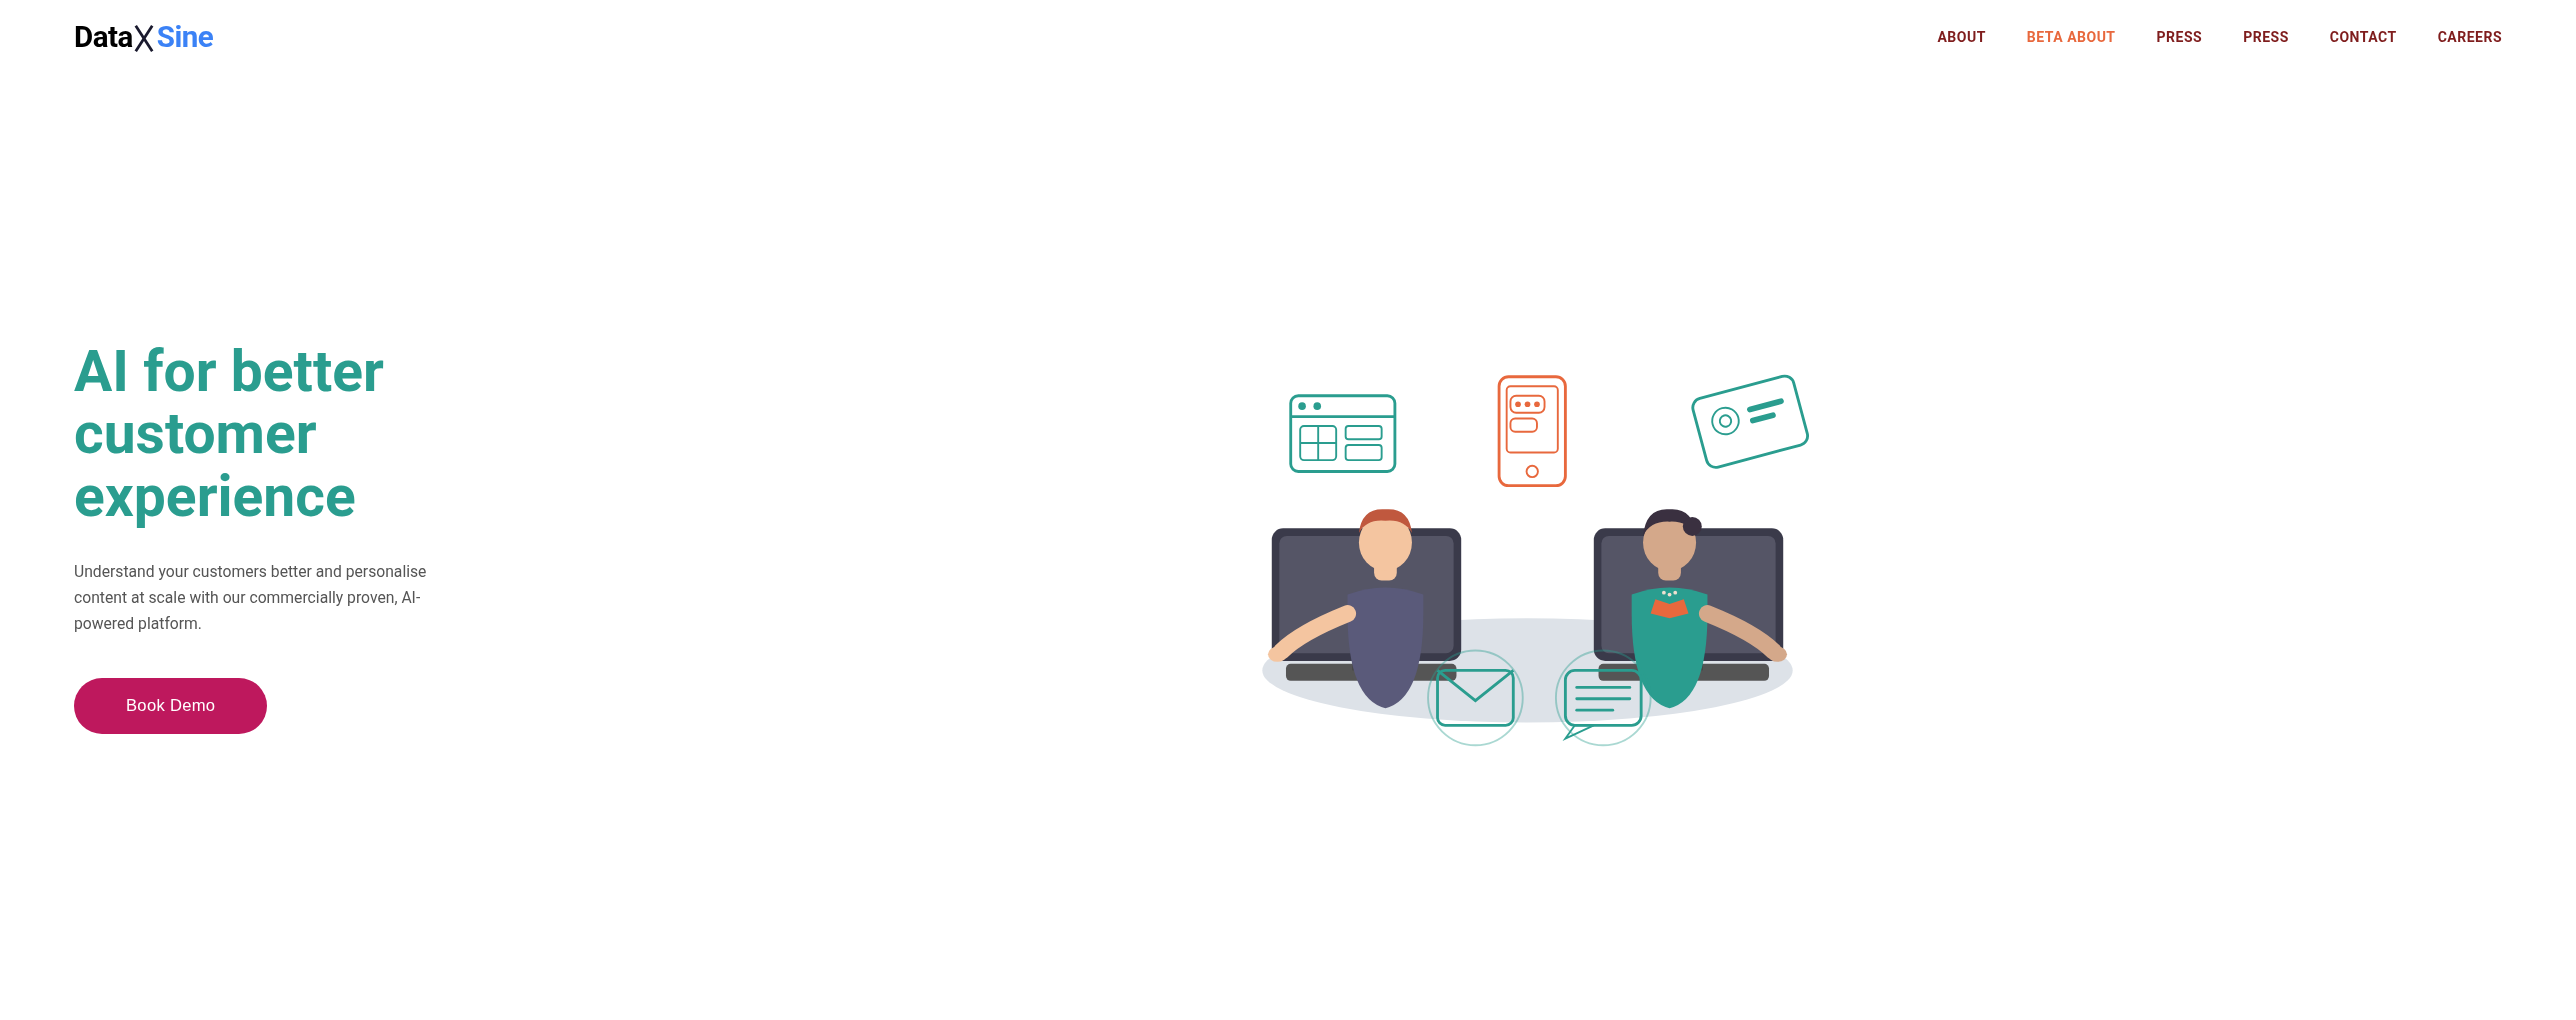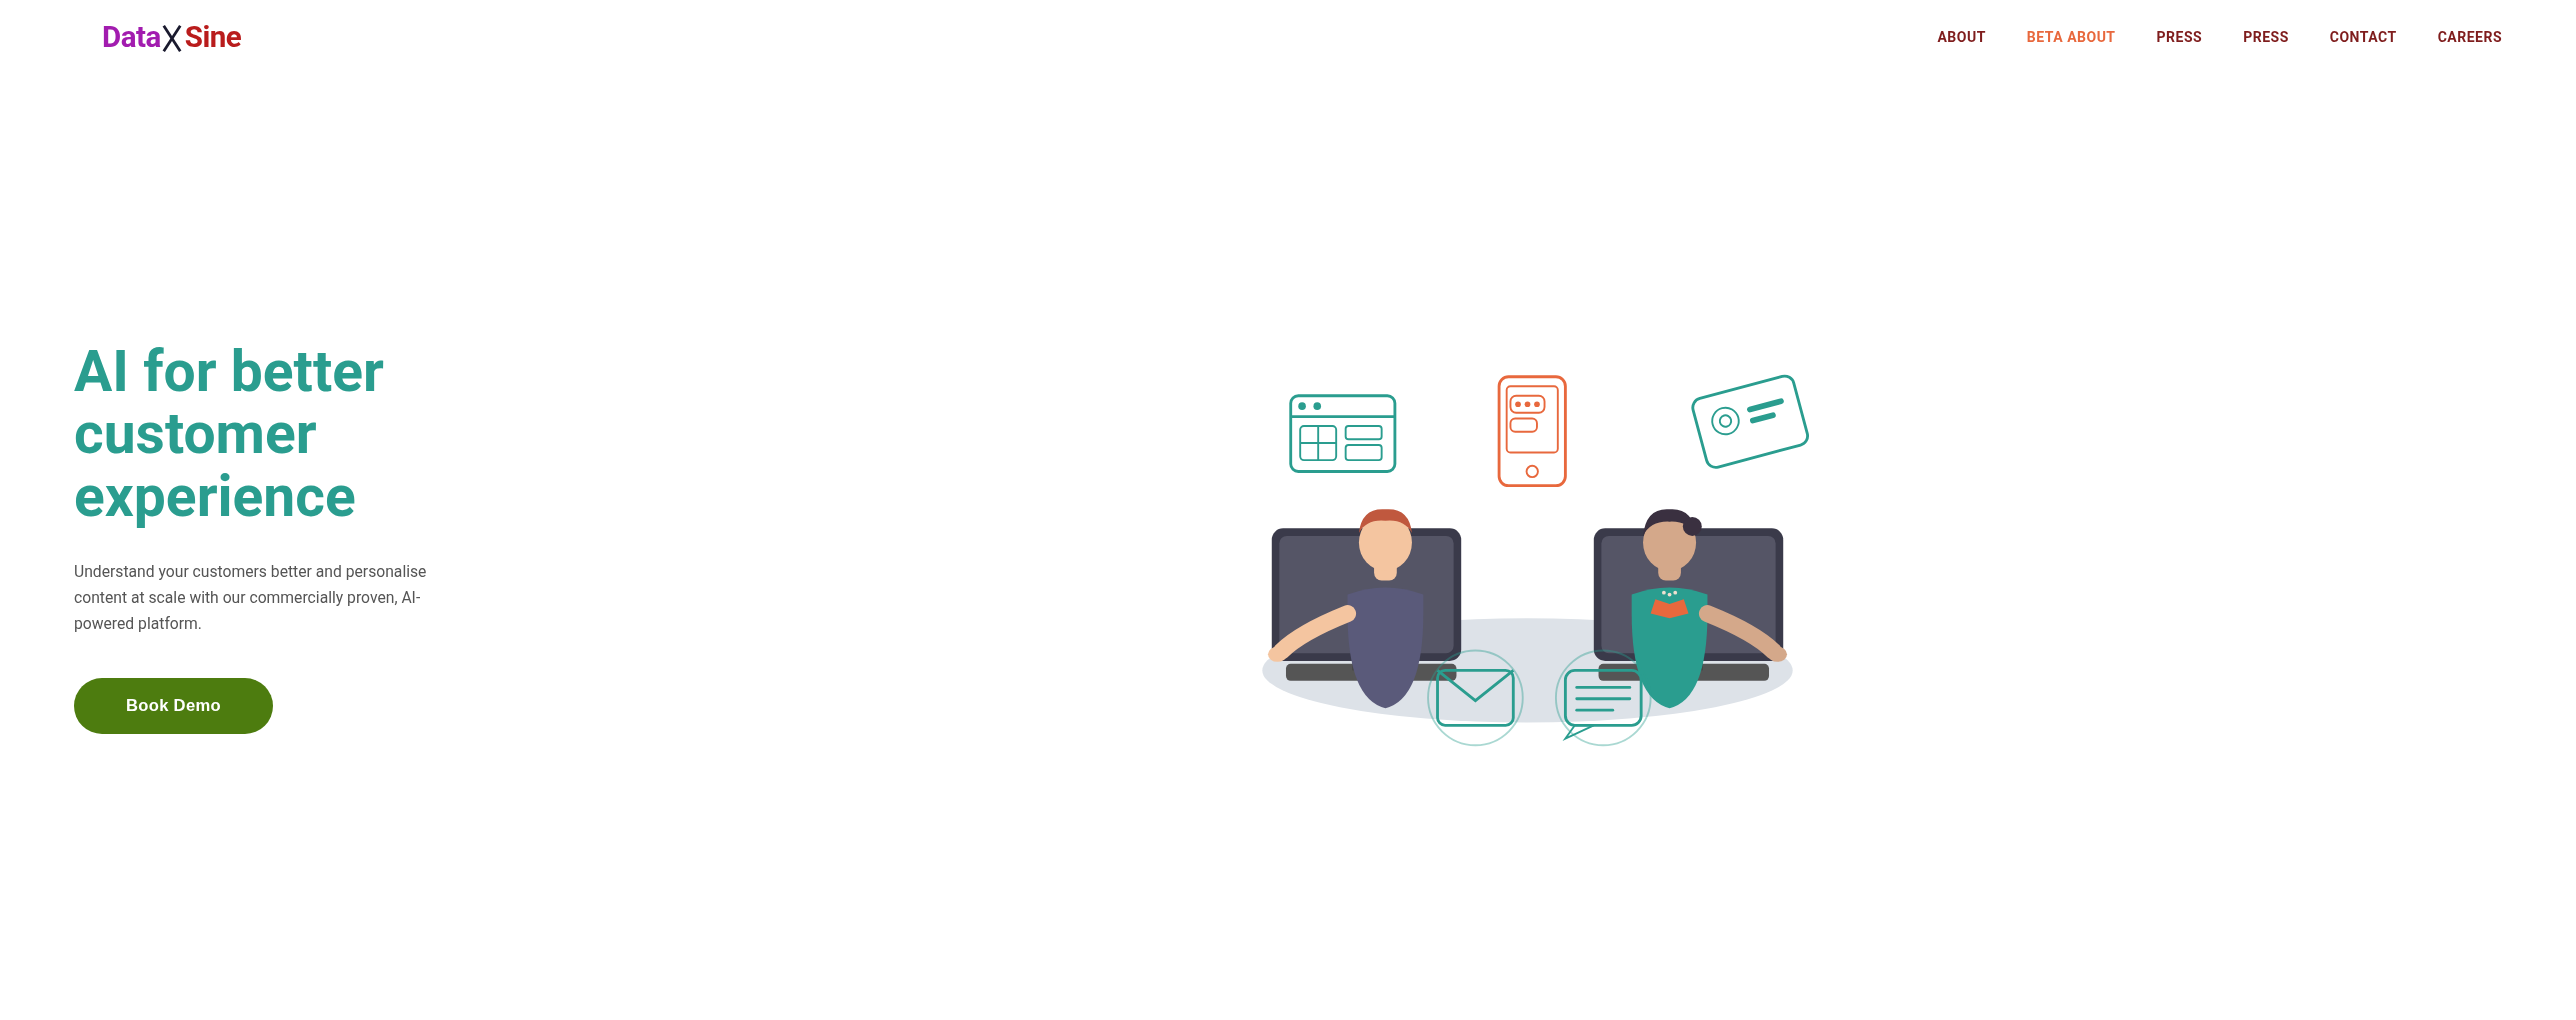--- a/index.html
+++ b/index.html
@@ -21,22 +21,22 @@
       position: relative;
       z-index: 10;
     }
     .logo {
       display: flex;
       align-items: center;
       font-size: 29.5px;
       font-weight: 700;
       letter-spacing: -0.5px;
     }
-    .logo-data { color: #a21caf; margin-left: 28px; }
-    .logo-sine { color: #b91c1c; }
+    .logo-data { color: #000000; }
+    .logo-sine { color: #3b82f6; }
     .nav-links {
       display: flex;
       align-items: center;
       gap: 41px;
       list-style: none;
     }
     .nav-links a {
       text-decoration: none;
       font-size: 14px;
       font-weight: 700;
@@ -67,27 +67,27 @@
     }
     .hero-subtext {
       font-size: 15.7px;
       line-height: 1.65;
       color: #555;
       margin-bottom: 41px;
       max-width: 387px;
       margin-top: 30px;
     }
     .book-demo-btn {
-      background: #4d7c0f;
+      background: #be185d;
       color: #fff;
       border: none;
       border-radius: 46px;
       padding: 18.4px 52px;
       font-size: 16.6px;
-      font-weight: 700;
+      font-weight: 400;
       cursor: pointer;
       letter-spacing: 0.3px;
     }
 
     
     .hero-right {
       flex: 1;
       display: flex;
       justify-content: center;
       align-items: center;

